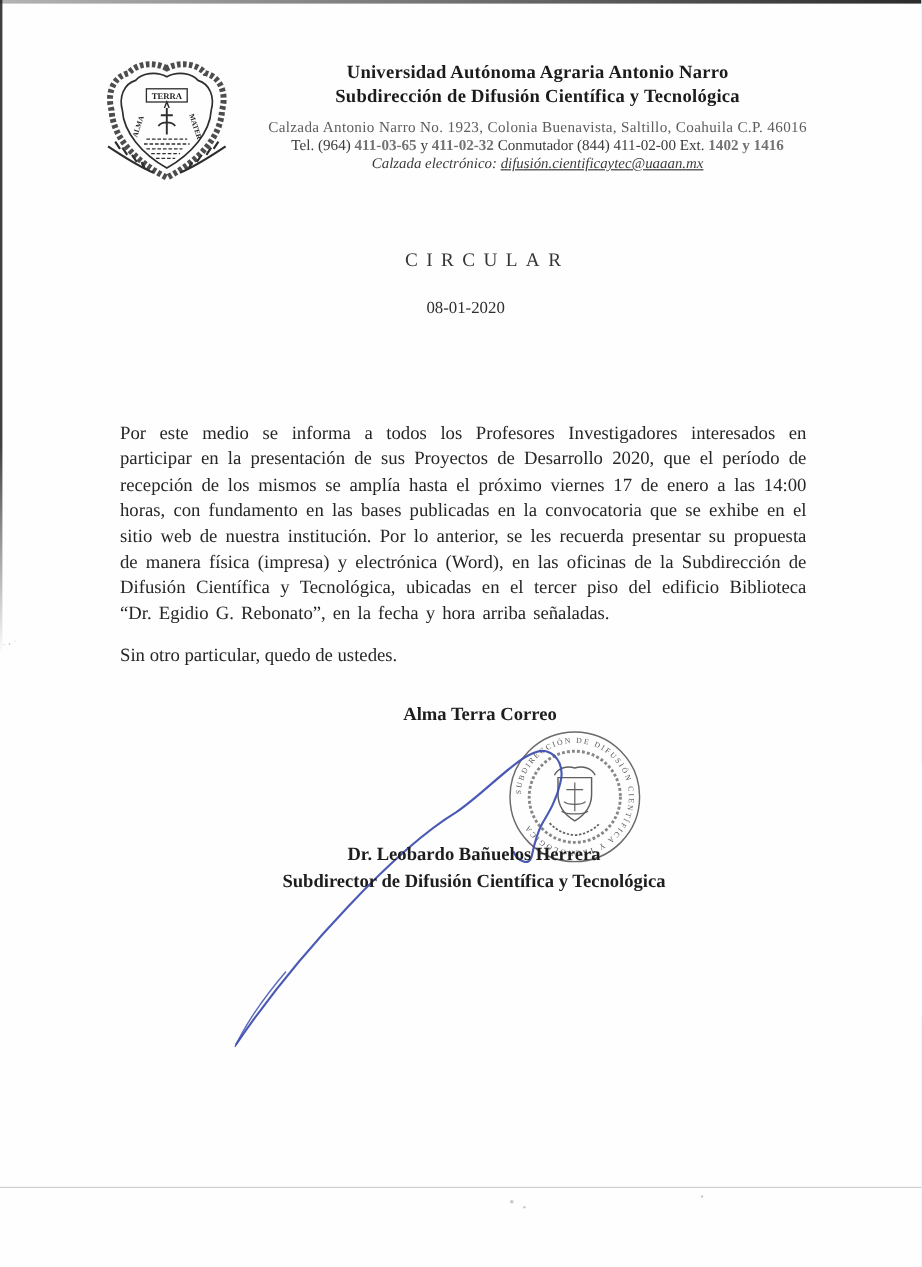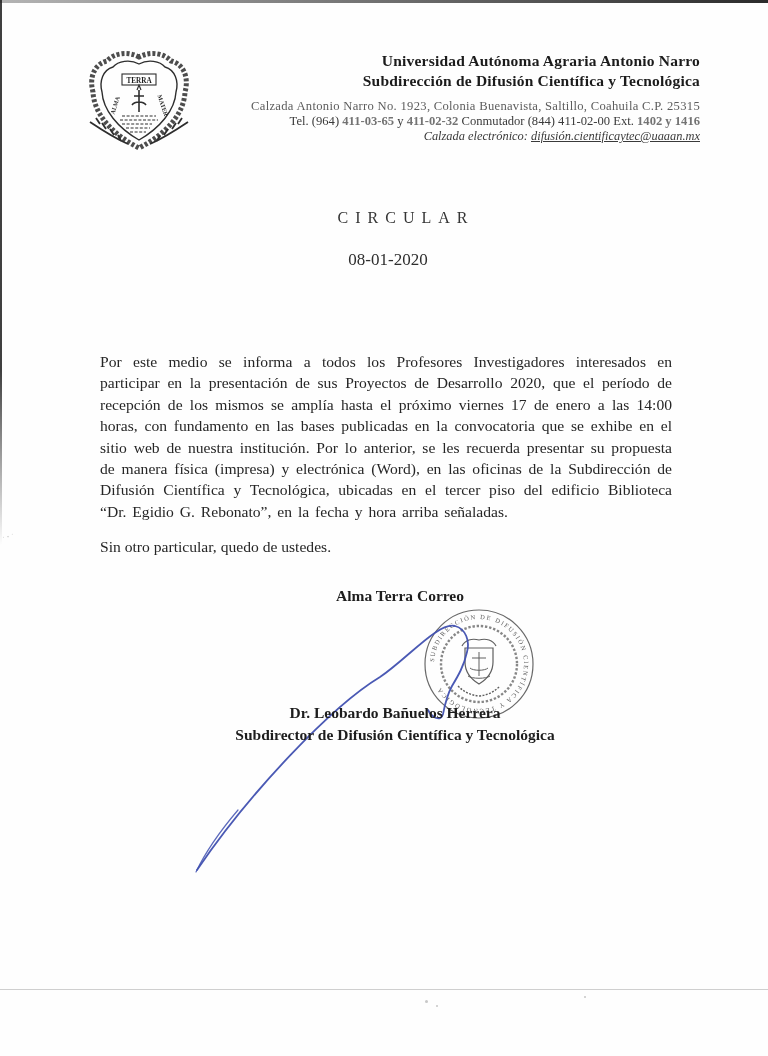--- a/index.html
+++ b/index.html
@@ -17,34 +17,34 @@
     background:linear-gradient(to right, rgba(90,90,90,.45), rgba(25,25,25,.92));}
   .scan-left-edge{position:absolute;top:0;left:0;width:2px;height:545px;
     background:linear-gradient(to bottom, rgba(30,30,30,.85) 0%, rgba(30,30,30,.85) 68%, rgba(30,30,30,0) 100%);}
   .scan-bottom-line{position:absolute;top:989px;left:0;right:0;height:1px;background:#cfcfcf;}
   .scan-smudge{position:absolute;left:2px;top:530px;width:26px;height:12px;opacity:.45;
     color:#8a8a8a;font-size:8px;letter-spacing:2px;transform:rotate(-4deg);}
   .speck{position:absolute;background:#9a9a9a;border-radius:50%;opacity:.55;}
 
   
   .logo{position:absolute;left:84px;top:50px;width:110px;height:110px;}
-  .header-text{position:absolute;left:196px;top:51px;width:504px;text-align:right;}
+  .header-text{position:absolute;left:196px;top:51px;width:504px;text-align:center;}
   .h-univ{font-weight:bold;font-size:15.5px;line-height:20px;color:#1b1b1b;letter-spacing:.2px;}
   .h-dept{font-weight:bold;font-size:15.5px;line-height:20px;color:#1b1b1b;letter-spacing:.2px;}
   .h-addr{margin-top:8px;font-size:12.6px;line-height:15px;color:#5c5c5c;letter-spacing:.3px;}
   .h-tel{font-size:12.6px;line-height:15px;color:#3a3a3a;}
   .h-tel b{color:#737373;}
   .h-mail{font-size:12.4px;line-height:15px;color:#3a3a3a;font-style:italic;}
   .h-mail .mail{text-decoration:underline;}
 
   
   .doc-type{position:absolute;top:209px;left:0;right:0;text-align:center;padding-left:44px;
     font-size:16px;letter-spacing:7px;color:#353535;}
   .doc-date{position:absolute;top:250px;left:0;right:0;text-align:center;padding-left:8px;
-    font-size:17px;color:#2e2e2e;}
+    font-size:14px;color:#2e2e2e;}
 
   
   .body-block{position:absolute;left:100px;top:351px;width:572px;}
   .body-par{font-size:15.6px;line-height:21.4px;text-align:justify;word-spacing:2px;margin:0;}
   .body-close{font-size:15.6px;line-height:21.4px;margin:14px 0 0 0;}
 
   
   .sig-salute{position:absolute;left:130px;top:585px;width:540px;text-align:center;
     font-weight:bold;font-size:15.5px;line-height:21px;color:#1d1d1d;}
   .sig-name-block{position:absolute;left:98px;top:702px;width:594px;text-align:center;
@@ -85,21 +85,21 @@
     <g fill="#1f1f1f" font-family="Liberation Serif, serif">
       <text x="55" y="32.5" font-size="7.2" font-weight="bold" text-anchor="middle">TERRA</text>
       <text x="33" y="56" font-size="6" font-weight="bold" text-anchor="middle" transform="rotate(-72 33 56)">ALMA</text>
       <text x="77" y="56" font-size="6" font-weight="bold" text-anchor="middle" transform="rotate(72 77 56)">MATER</text>
     </g>
   </svg>
 
   <div class="header-text">
     <div class="h-univ">Universidad Autónoma Agraria Antonio Narro</div>
     <div class="h-dept">Subdirección de Difusión Científica y Tecnológica</div>
-    <div class="h-addr">Calzada Antonio Narro No. 1923, Colonia Buenavista, Saltillo, Coahuila C.P. 25315</div>
+    <div class="h-addr">Calzada Antonio Narro No. 1923, Colonia Buenavista, Saltillo, Coahuila C.P. 46016</div>
     <div class="h-tel"><span>Tel. (964) </span><b>411-03-65</b><span> y </span><b>411-02-32</b><span> Conmutador (844) 411-02-00  Ext. </span><b>1402 y 1416</b></div>
     <div class="h-mail"><span>Calzada electrónico: </span><span class="mail">difusión.cientificaytec@uaaan.mx</span></div>
   </div>
 
   <div class="doc-type">CIRCULAR</div>
   <div class="doc-date">08-01-2020</div>
 
   <div class="body-block">
     <p class="body-par">Por este medio se informa a todos los Profesores Investigadores interesados en participar en la presentación de sus Proyectos de Desarrollo 2020, que el período de recepción de los mismos se amplía hasta el próximo viernes 17 de enero a las 14:00 horas, con fundamento en las bases publicadas en la convocatoria que se exhibe en el sitio web de nuestra institución. Por lo anterior, se les recuerda presentar su propuesta de manera física (impresa) y electrónica (Word), en las oficinas de la Subdirección de Difusión Científica y Tecnológica, ubicadas en el tercer piso del edificio Biblioteca “Dr. Egidio G. Rebonato”, en la fecha y hora arriba señaladas.</p>
     <p class="body-close">Sin otro particular, quedo de ustedes.</p>

